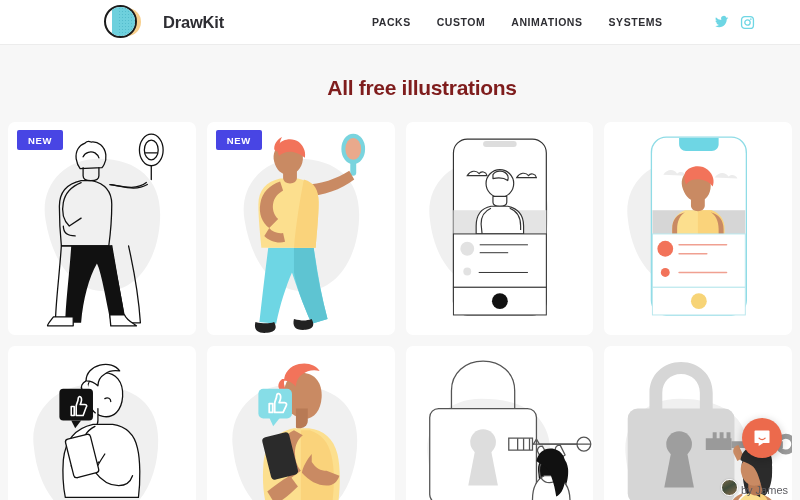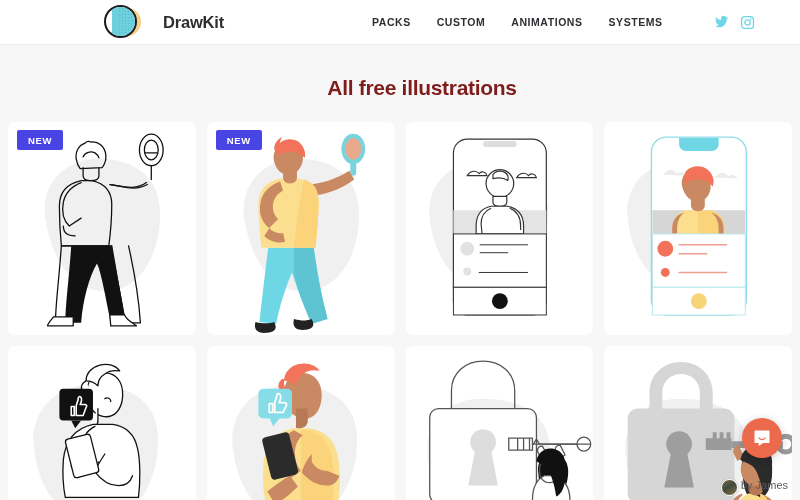--- a/index.html
+++ b/index.html
@@ -105,21 +105,21 @@
   .intercom {
     position: absolute; right: 18px; bottom: 42px;
     width: 40px; height: 40px; border-radius: 50%;
     background: #ec6a4c;
     box-shadow: 0 2px 8px rgba(0,0,0,.22);
     display: flex; align-items: center; justify-content: center;
     cursor: pointer; z-index: 20;
   }
   .byline {
     position: absolute; right: 12px; bottom: 4px;
-    display: flex; align-items: flex-start; gap: 3px;
+    display: flex; align-items: flex-end; gap: 3px;
     z-index: 20;
   }
   .byline-avatar {
     width: 17px; height: 17px; border-radius: 50%;
     background: linear-gradient(150deg,#7b6a4a 0%,#3f4c3a 45%,#8c6f4e 100%);
     border: 1.5px solid #fff;
     box-shadow: 0 0 2px rgba(0,0,0,.2);
   }
   .byline-text { font-size: 11px; color: #5b5b60; }
 </style>

